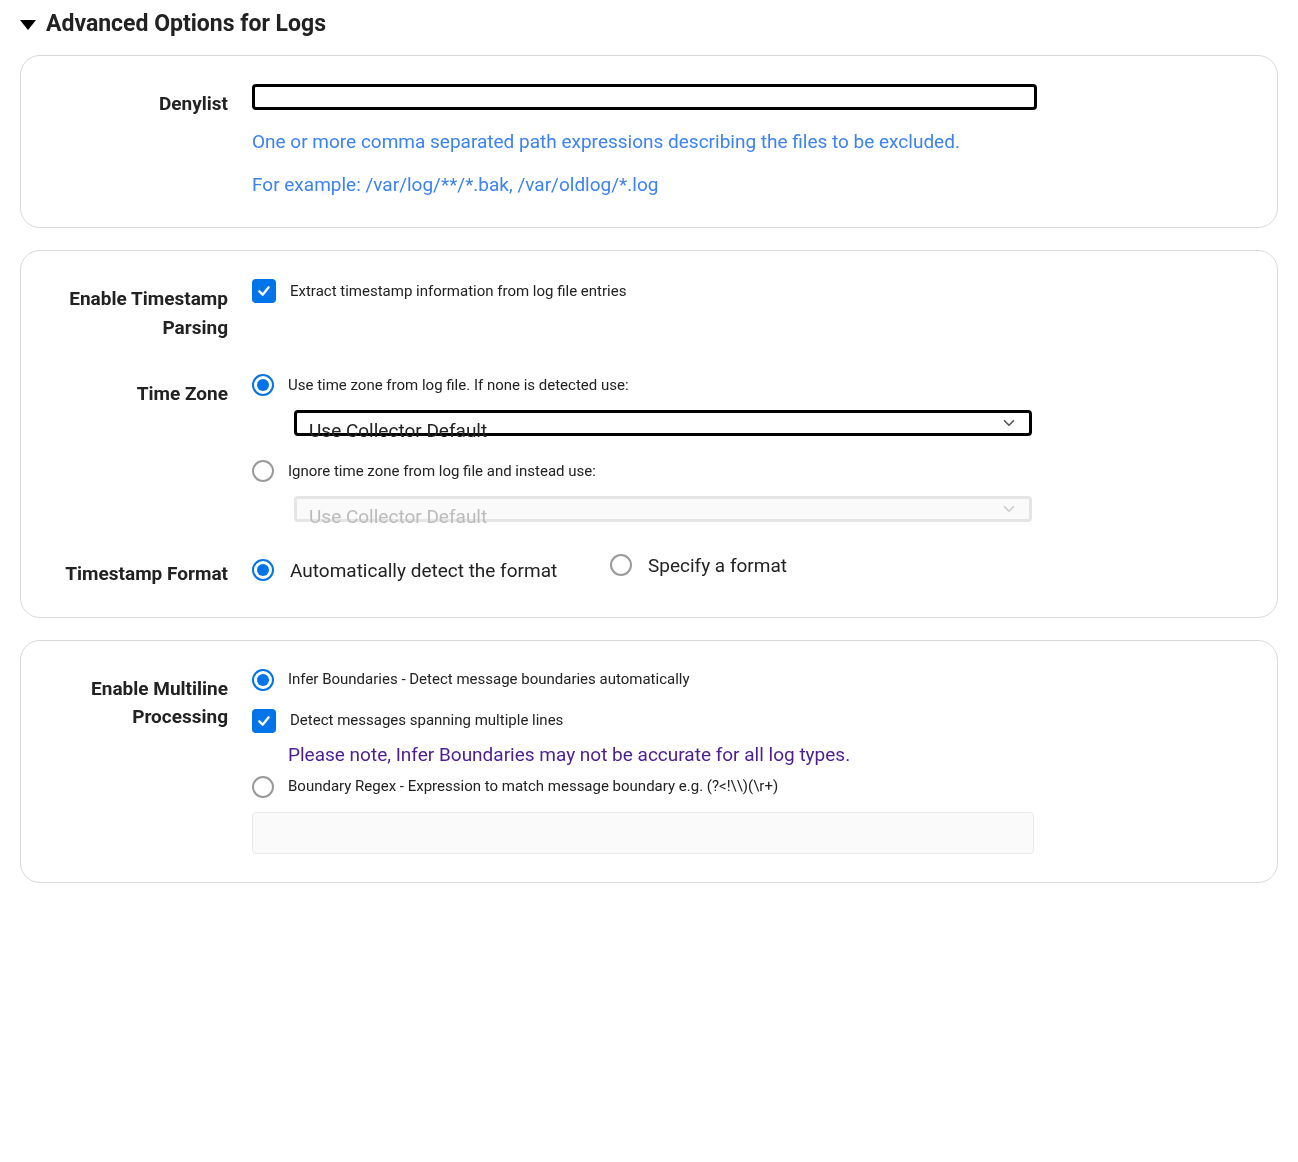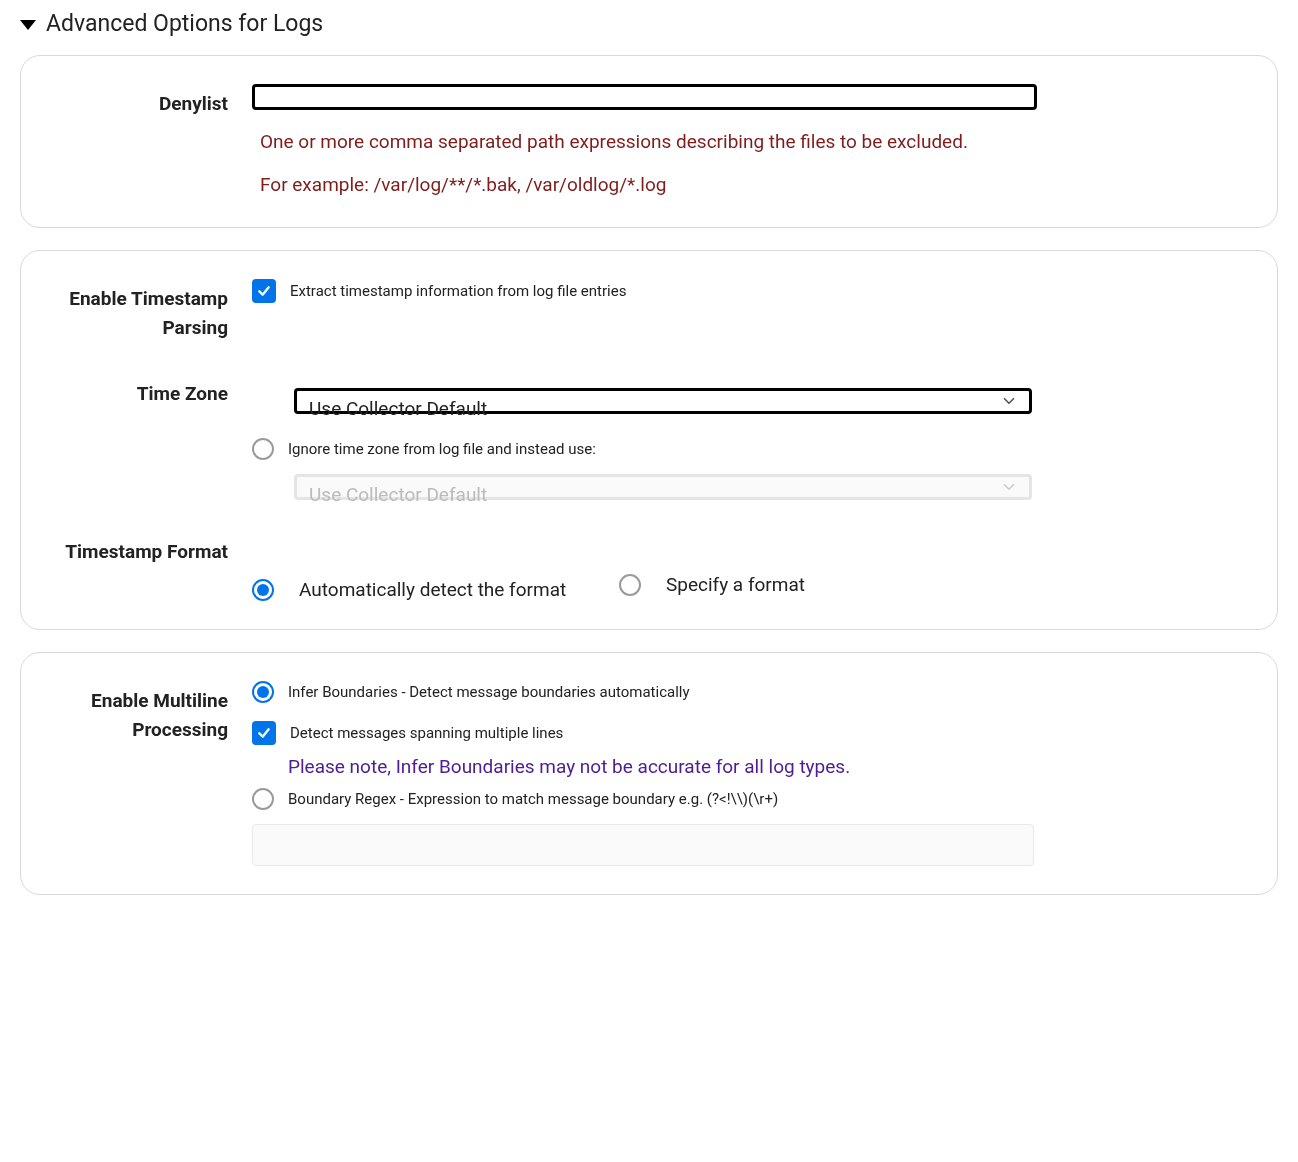--- a/index.html
+++ b/index.html
@@ -21,21 +21,21 @@
   }
   .section-header .tri {
     width: 0; height: 0;
     border-left: 8px solid transparent;
     border-right: 8px solid transparent;
     border-top: 10px solid #000;
     margin-top:2px;
   }
   .section-header h2 {
     font-size: 23px;
-    font-weight: 400;
+    font-weight: 700;
     margin: 0;
   }
   .panel {
     border: 1px solid #d9d9d9;
     border-radius: 20px;
     padding: 28px 30px 28px 16px;
     margin-bottom: 22px;
   }
   .row {
     display: flex;
@@ -84,38 +84,37 @@
   }
   .chevron {
     position: absolute;
     right: 14px;
     top: 50%;
     transform: translateY(-50%);
     pointer-events: none;
   }
   .chevron svg { display:block; }
   .help {
-    color: #7f1d1d;
+    color: #3b82f6;
     font-size: 19px;
     line-height: 1.5;
     margin-top: 18px;
     max-width: 780px;
-    margin-left: 8px;
   }
   .help.block2 { margin-top: 14px; }
   .opt {
     display: flex;
     align-items: center;
     gap: 14px;
     font-size: 15px;
     line-height: 1.4;
   }
   .opt + .opt { margin-top: 18px; }
   .opt.gap-lg { margin-top: 24px; }
-  .opt-inline { display:inline-flex; align-items:flex-end; gap:25px; margin-right: 48px; margin-top: 41px;}
+  .opt-inline { display:inline-flex; align-items:flex-start; gap:16px; margin-right: 48px;}
   .chk {
     width: 24px; height: 24px;
     border-radius: 4px;
     background: #0074e8;
     display: inline-flex;
     align-items: center;
     justify-content: center;
     flex-shrink: 0;
     cursor: pointer;
   }
@@ -186,20 +185,24 @@
             </svg>
         </span>
         <span>Extract timestamp information from log file entries</span>
       </div>
     </div>
   </div>
 
   <div class="row">
     <div class="label-col">Time Zone</div>
     <div class="val-col">
+      <div class="opt">
+        <span class="rad checked"></span>
+        <span>Use time zone from log file. If none is detected use:</span>
+      </div>
       <div class="select-wrap">
         <div class="select-input">
           <span>Use Collector Default</span>
         </div>
         <span class="chevron">
           <svg width="18" height="18" viewBox="0 0 24 24">
               <path fill="none" stroke="#555" stroke-width="2.2" stroke-linecap="round" stroke-linejoin="round" d="M6 9l6 6 6-6"></path>
             </svg>
         </span>
       </div>

